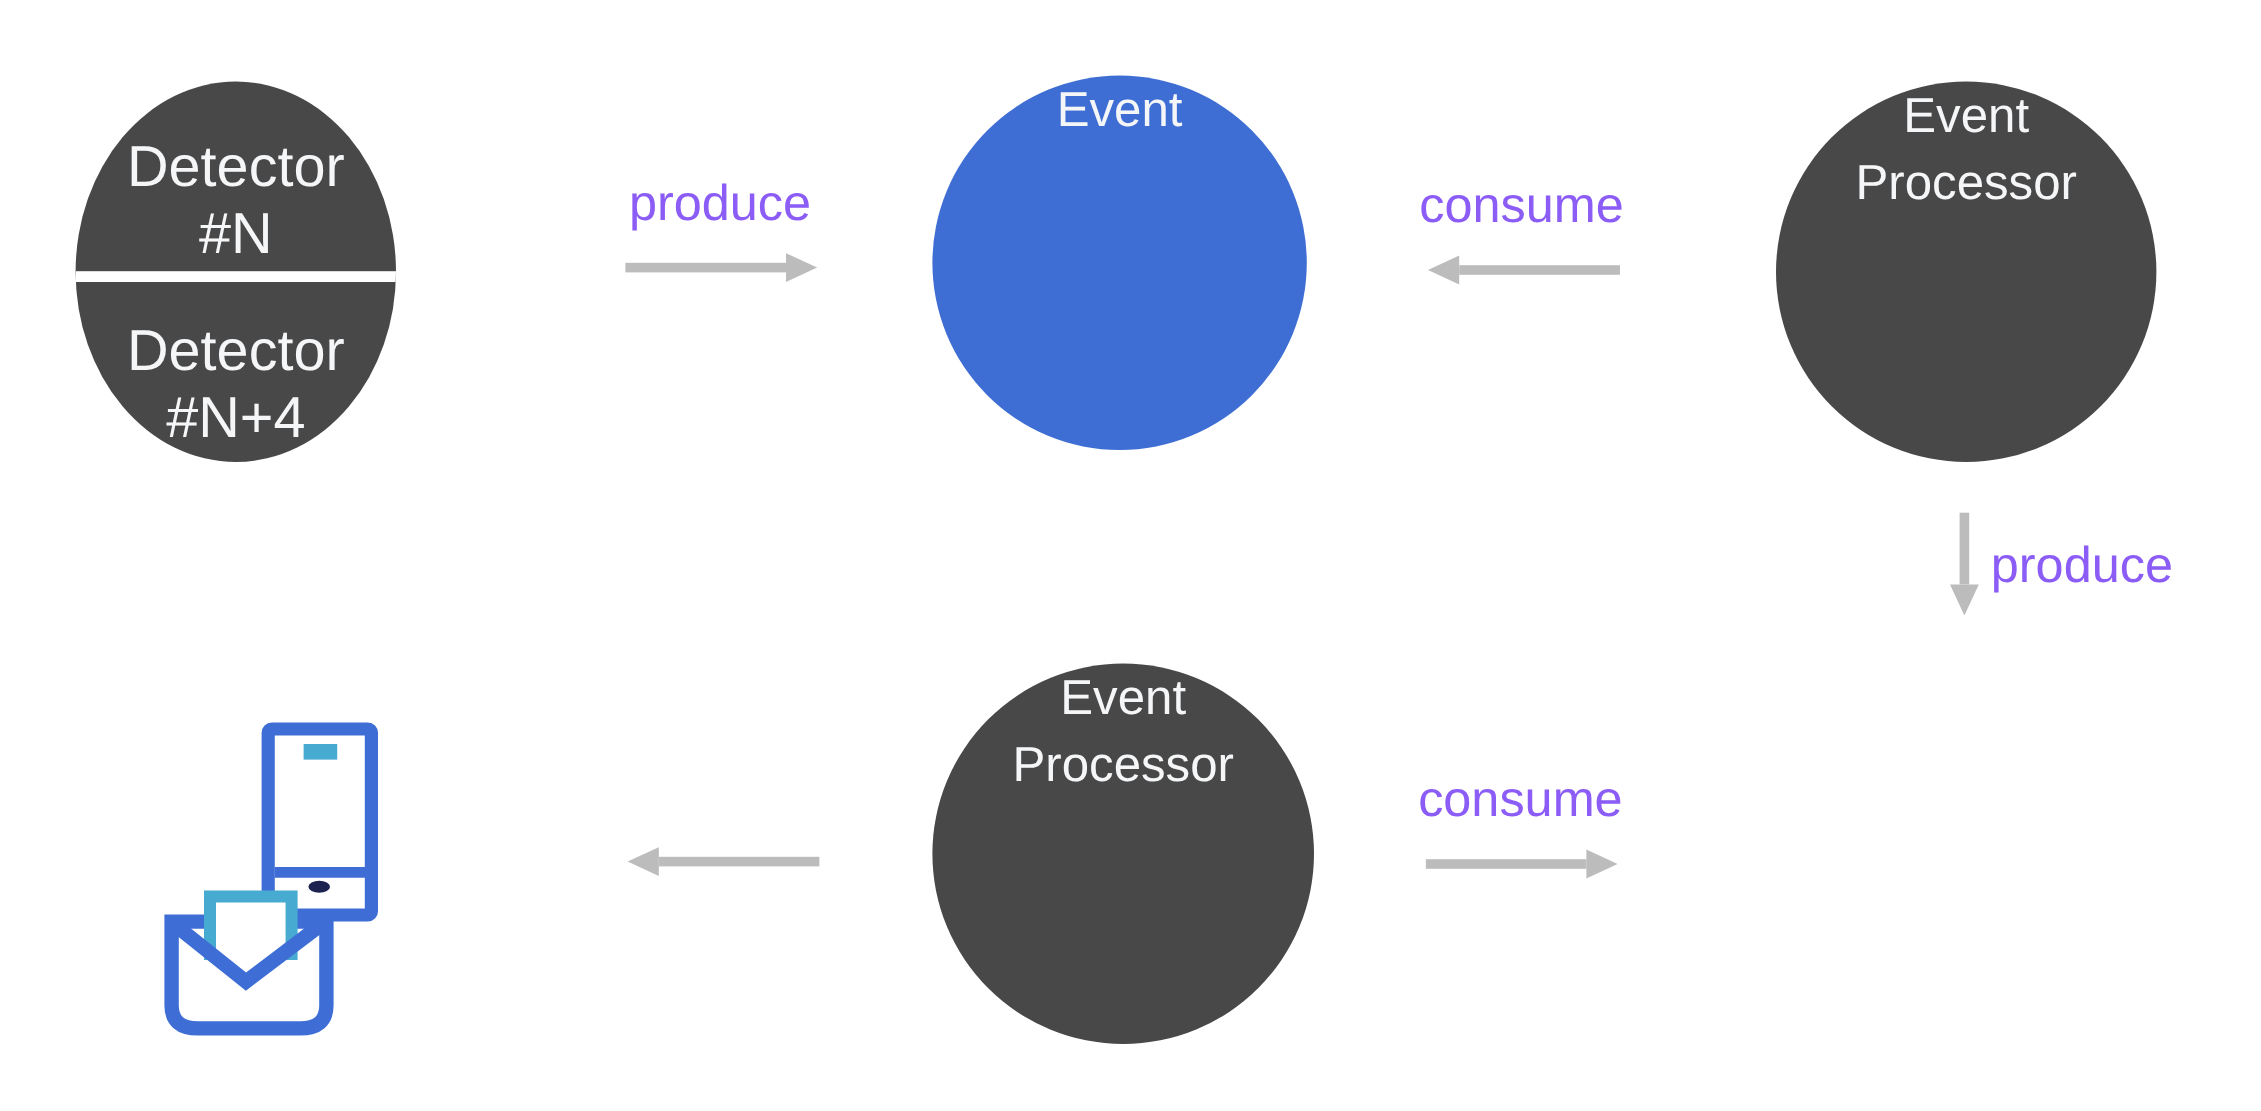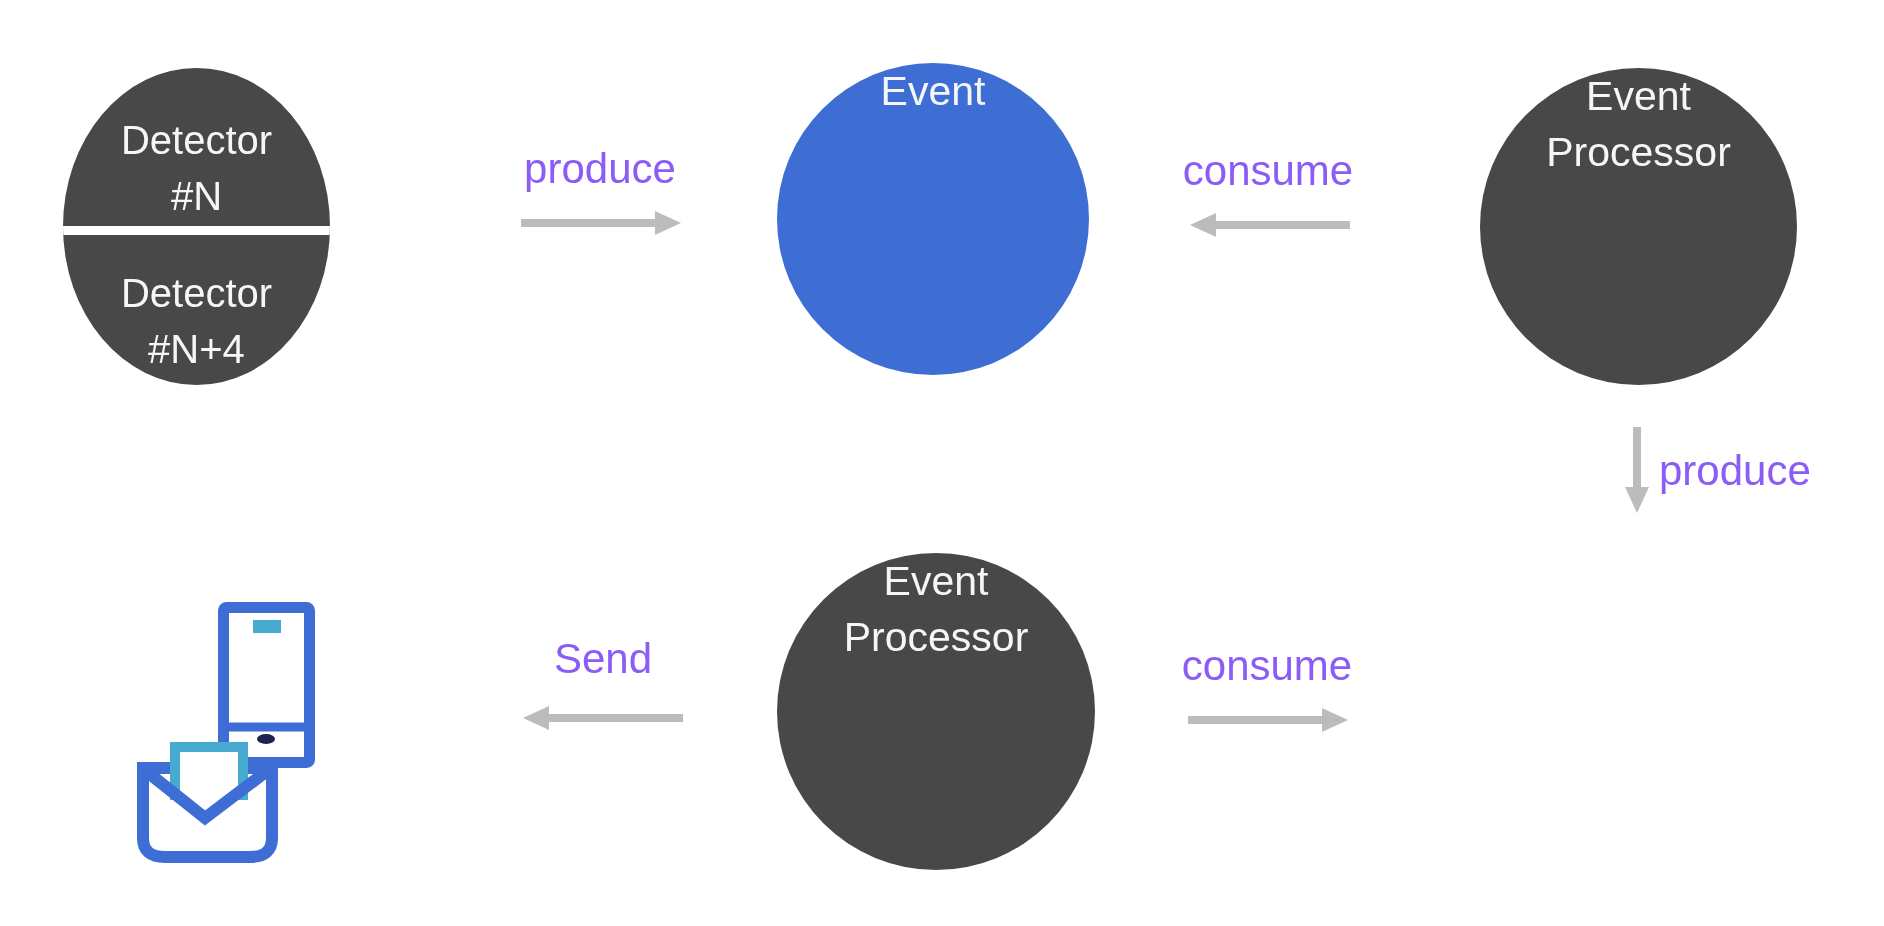--- a/index.html
+++ b/index.html
@@ -9,21 +9,21 @@
   }
   .node{
     position:absolute;border-radius:50%;color:#f5f6f8;
     display:flex;align-items:flex-start;justify-content:center;
     text-align:center;font-size:41px;line-height:56px;
   }
   .node-dark{background:#484848;}
   .node-blue{background:#3e6ed4;}
   .node .lines span{display:block;}
   
-  .detector{flex-direction:column;align-items:stretch;justify-content:flex-start;overflow:hidden;font-size:40px;}
+  .detector{flex-direction:column;align-items:stretch;justify-content:flex-start;overflow:hidden;font-size:48px;}
   .detector .half{height:158px;display:flex;align-items:center;justify-content:center;}
   .detector .half.top{padding-top:42px;box-sizing:border-box;}
   .detector .half.bottom{height:159px;padding-top:30px;box-sizing:border-box;}
   .detector .divider{position:absolute;left:0;top:158px;width:100%;height:9px;background:#ffffff;}
   .edge-label{
     position:absolute;font-size:42px;line-height:56px;color:#8b5cf6;
     text-align:center;width:300px;white-space:nowrap;
   }
   .edge-label.left-align{width:auto;text-align:left;}
   .arrow{position:absolute;}
@@ -89,21 +89,20 @@
     <polygon points="134,4 160,16 134,28"></polygon>
   </svg>
 
   <div class="node node-dark" style="left:777px;top:553px;width:318px;height:317px;">
     <div class="lines">
       <span>Event</span>
       <span>Processor</span>
     </div>
   </div>
 
-  <div class="edge-label" style="left:453px;top:631px;">Send</div>
   <svg class="arrow" style="left:523px;top:702px;" width="160" height="32" viewBox="0 0 160 32">
     <polygon points="26,4 0,16 26,28"></polygon>
     <rect x="26" y="12" width="134" height="8"></rect>
   </svg>
 
   <svg class="icon-svg" style="left:125px;top:595px;" width="200" height="290" viewBox="125 595 200 290">
 
     <g>
       <rect x="223.5" y="607.5" width="86" height="155" rx="3" fill="#ffffff" stroke="#3e6ed5" stroke-width="11"></rect>
       <rect x="253" y="620" width="28" height="13" fill="#47aad1"></rect>

